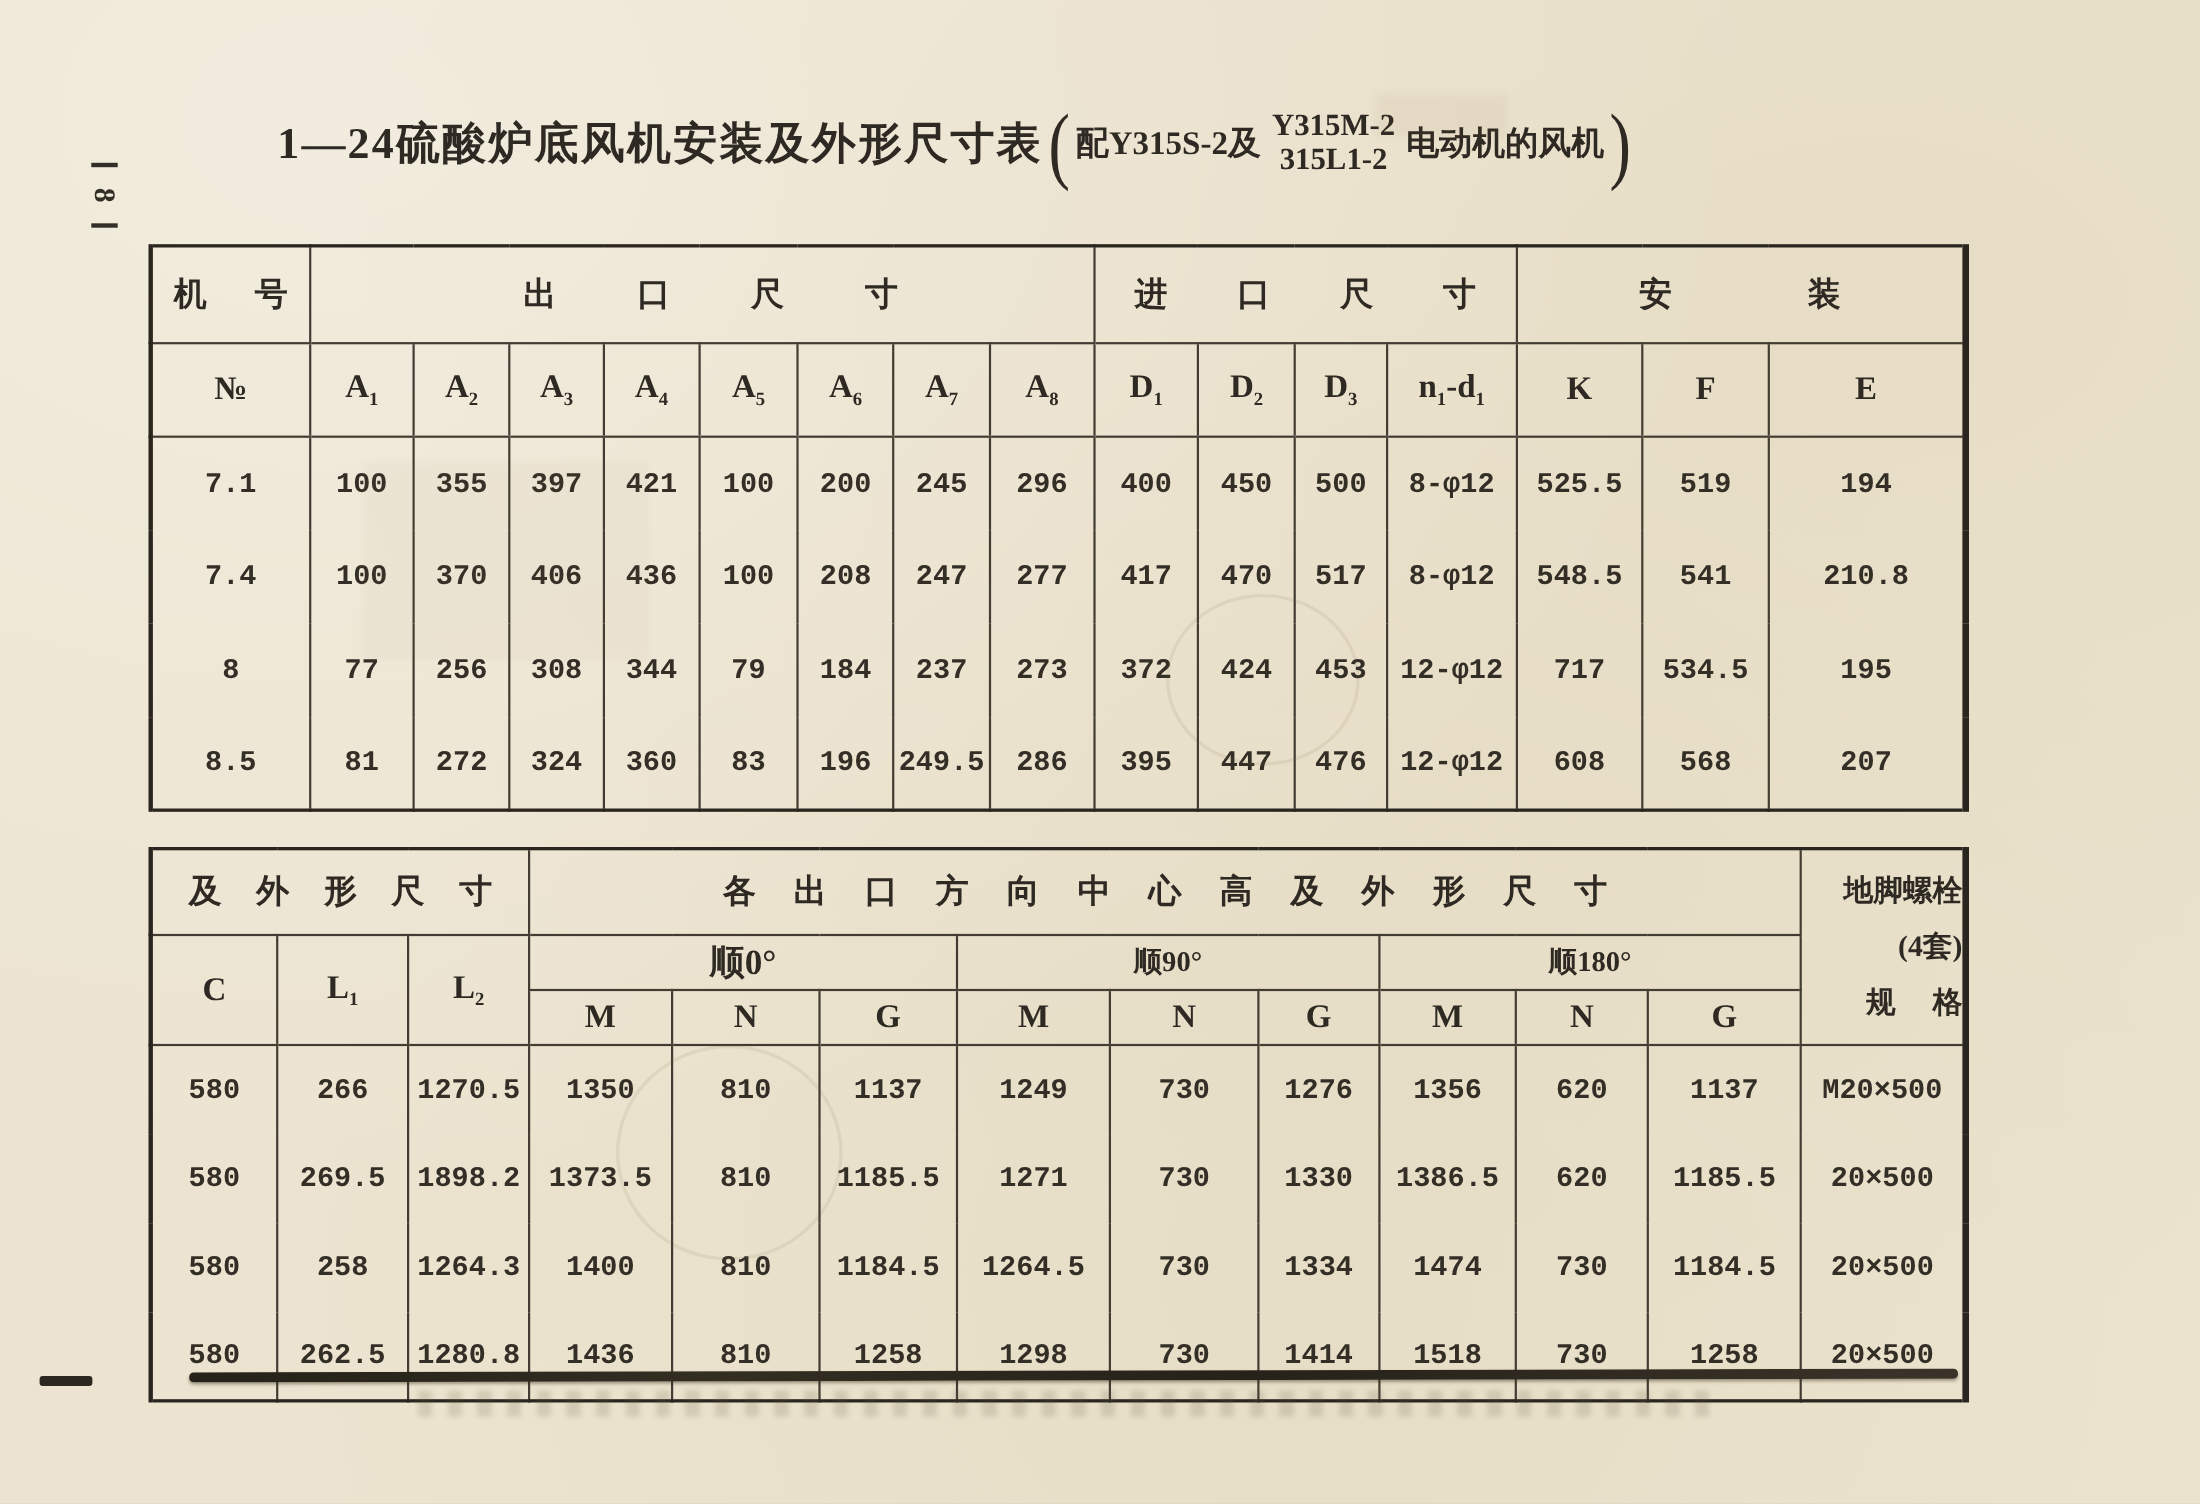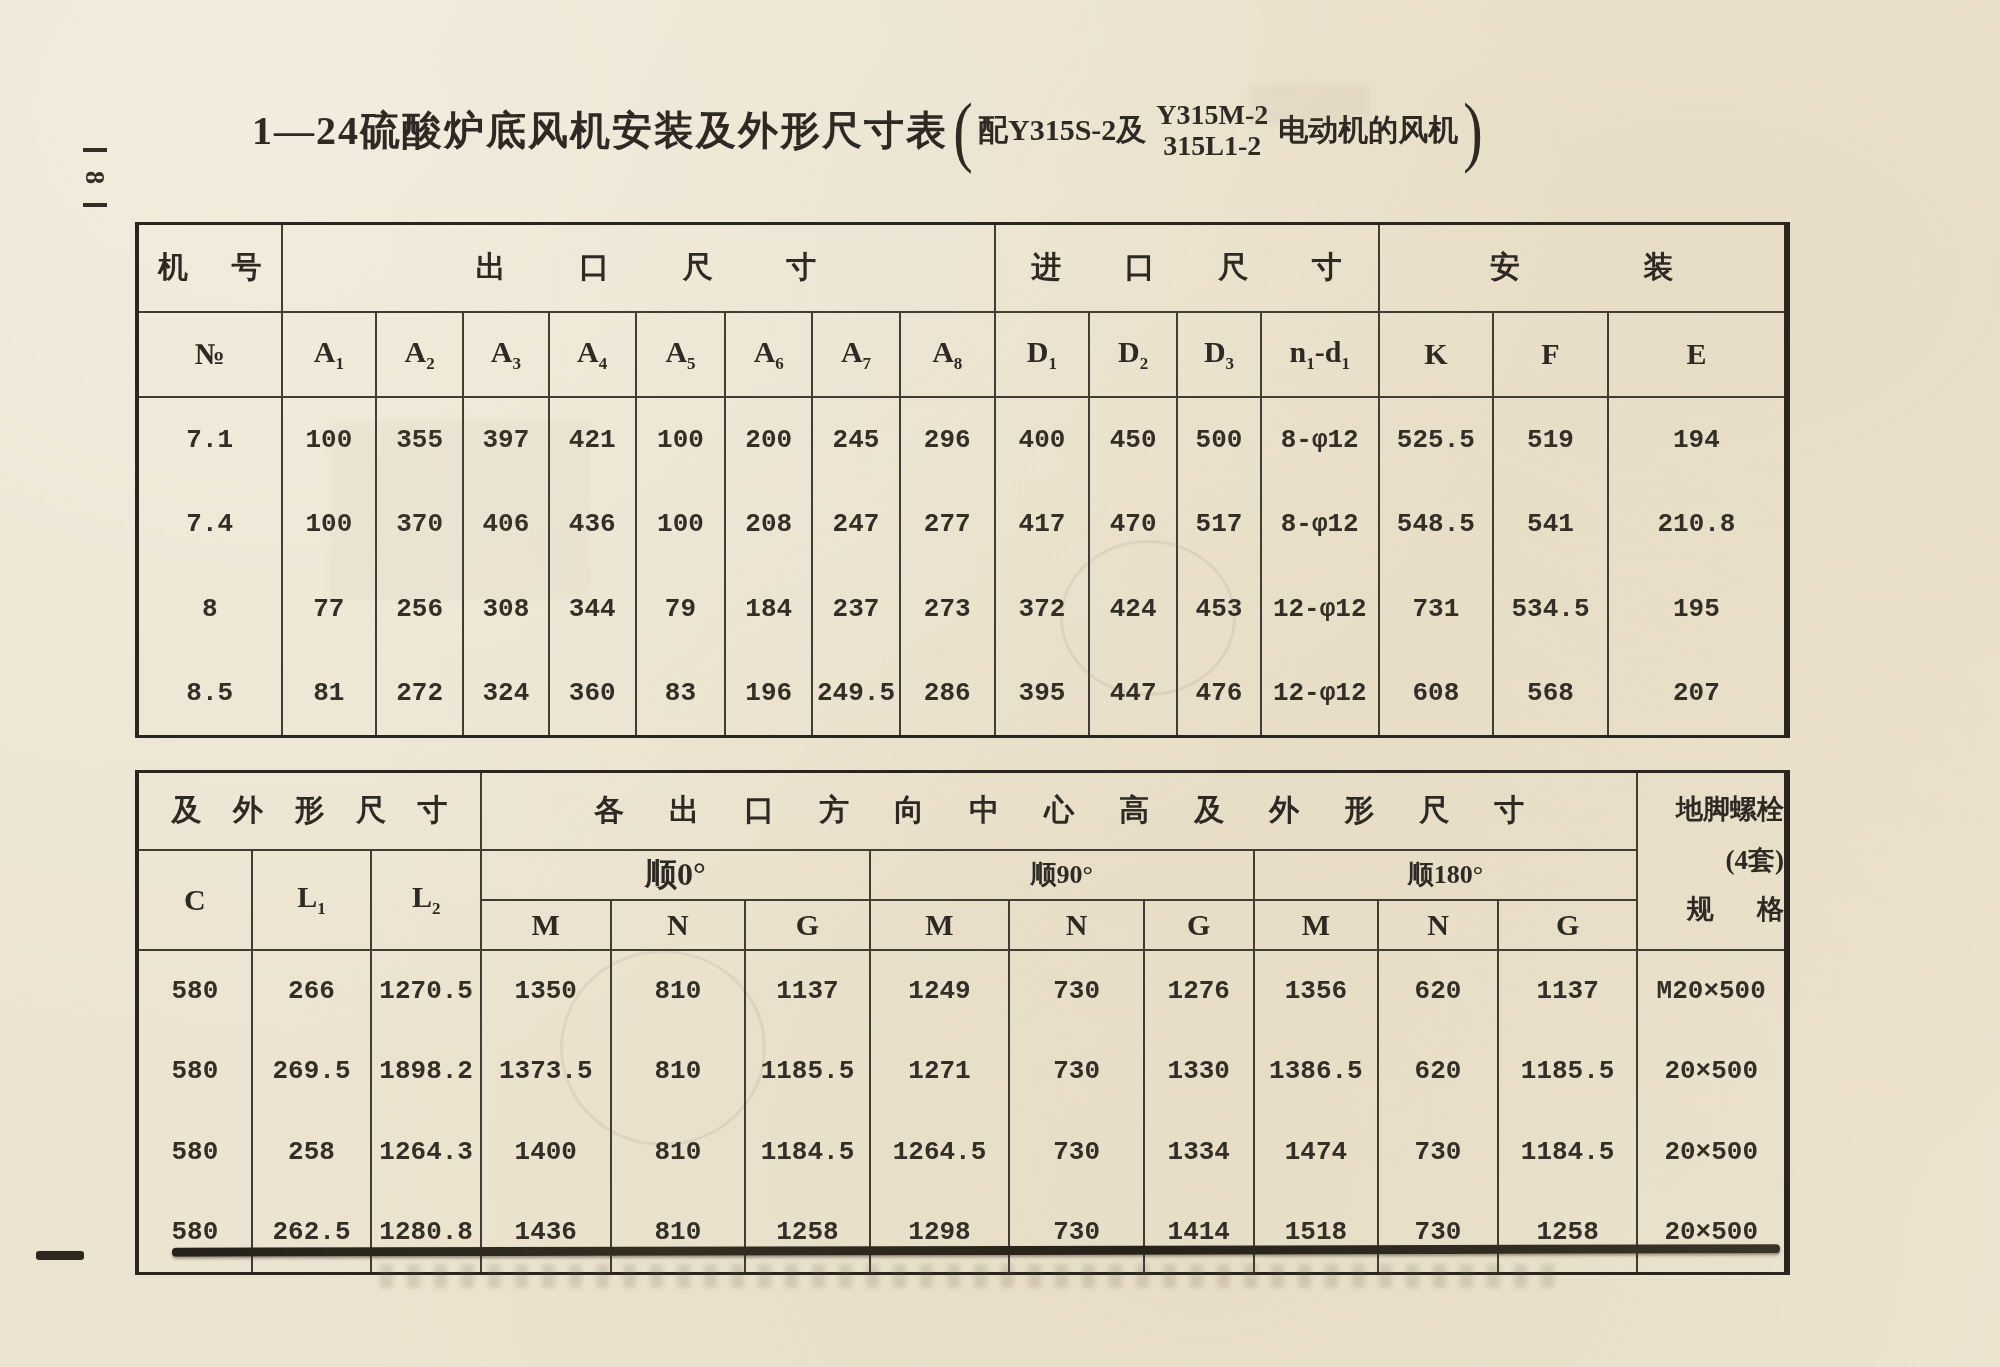--- a/index.html
+++ b/index.html
@@ -24,21 +24,21 @@
   .marker .dash { width:24px; height:4px; background:#332f28; }
   .marker .num { font-size:27px; font-weight:700; transform:rotate(90deg); font-family:"Liberation Serif", serif; }
   
   table { border-collapse:collapse; table-layout:fixed; position:absolute; left:135px;
           border:3px solid #2a261f; border-left-width:4px; border-right-width:6px; }
   td { padding:0; text-align:center; vertical-align:middle; overflow:hidden; }
   .bl { border-left:2px solid #423c32; }
   .bb { border-bottom:2px solid #423c32; }
   .cn { font-size:30px; font-weight:700; white-space:nowrap; }
   .ws-70 { word-spacing:66px;padding-left:16px; } .ws-60 { word-spacing:56px; } .ws-120 { word-spacing:116px; }
-  .ws-40 { word-spacing:36px; } .ws-28 { word-spacing:24px; } .ws-30 { word-spacing:27px;font-family:Liberation Mono, monospace; }
+  .ws-40 { word-spacing:36px; } .ws-28 { word-spacing:24px; } .ws-30 { word-spacing:27px; }
   .colh { font-size:30px; font-weight:700; font-family:"Liberation Serif", serif; }
   .colh sub { font-size:17px; }
   .num { font-family:"Liberation Mono", monospace; font-size:26px; font-weight:700; color:#332e26; white-space:nowrap; }
   .no-sign { font-size:30px; font-weight:700; }
   .bolt-cell { font-size:27px; font-weight:700; line-height:1.9;text-align:right; }
   
   .smudge-line { position:absolute; left:172px; top:1246px; width:1608px; height:9px;
                  background:linear-gradient(90deg,#262219 0%, #332d22 30%, #262219 60%, #3a332a 100%);
                  border-radius:4px; transform:rotate(-0.12deg); box-shadow:0 2px 3px rgba(60,50,30,0.45); }
   .smudge-dash { position:absolute; left:36px; top:1251px; width:48px; height:9px; background:#2c2820; border-radius:3px; }
@@ -158,21 +158,21 @@
       <td class="bl num">308</td>
       <td class="bl num">344</td>
       <td class="bl num">79</td>
       <td class="bl num">184</td>
       <td class="bl num">237</td>
       <td class="bl num">273</td>
       <td class="bl num">372</td>
       <td class="bl num">424</td>
       <td class="bl num">453</td>
       <td class="bl num">12-φ12</td>
-      <td class="bl num">731</td>
+      <td class="bl num">717</td>
       <td class="bl num">534.5</td>
       <td class="bl num">195</td>
     </tr>
     <tr style="height:85px;">
       <td class="num">8.5</td>
       <td class="bl num">81</td>
       <td class="bl num">272</td>
       <td class="bl num">324</td>
       <td class="bl num">360</td>
       <td class="bl num">83</td>

